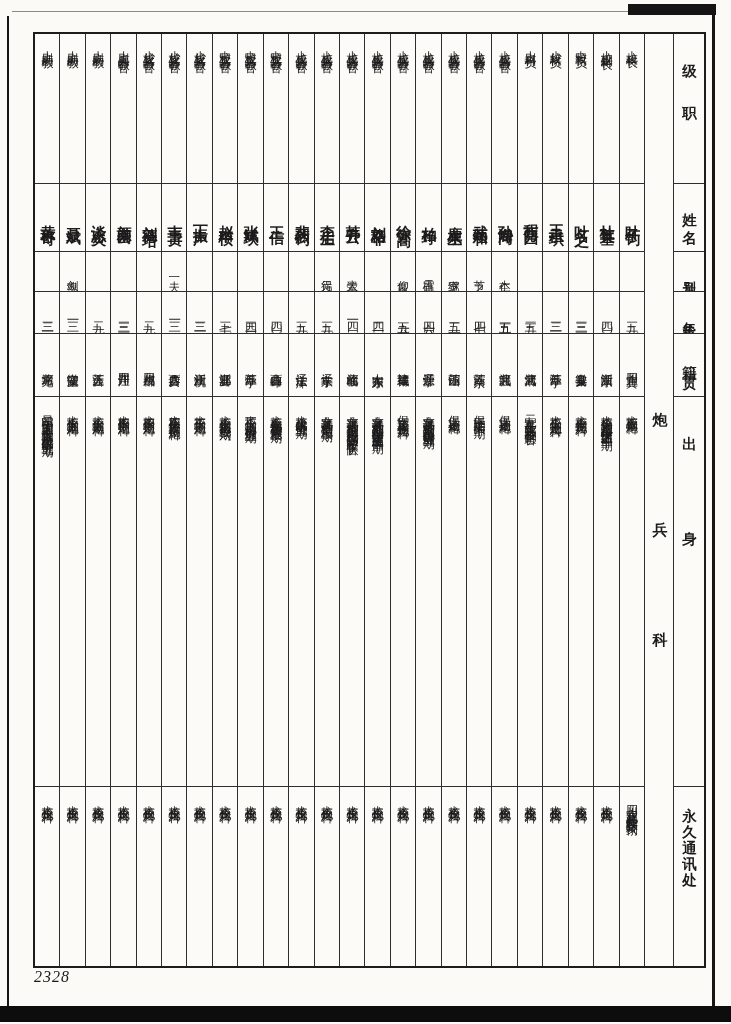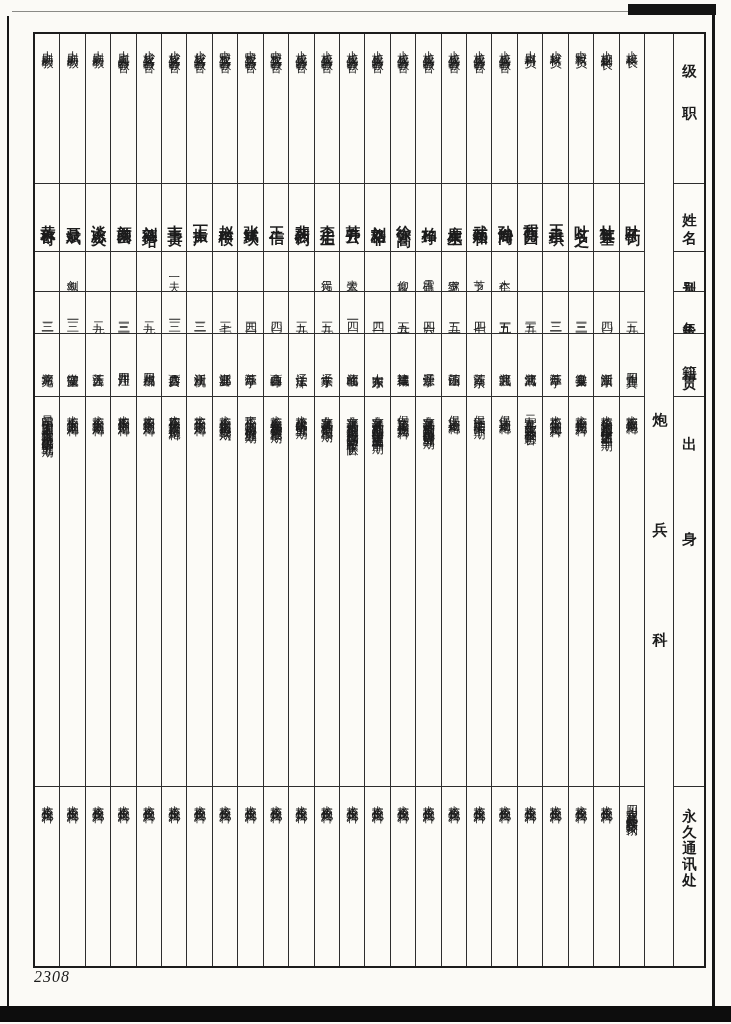--- a/index.html
+++ b/index.html
@@ -659,14 +659,14 @@
         </div>
         <div class="cell background-cell">
           <span class="vtext">昆明军干团五期本校十五期炮科战术研究班七期</span>
         </div>
         <div class="cell address-cell">
           <span class="vtext">本校炮兵科</span>
         </div>
       </div>
     </div>
 
-  <div class="pagenum">2308</div>
+  <div class="pagenum">2328</div>
 </div>
 
 </body></html>

